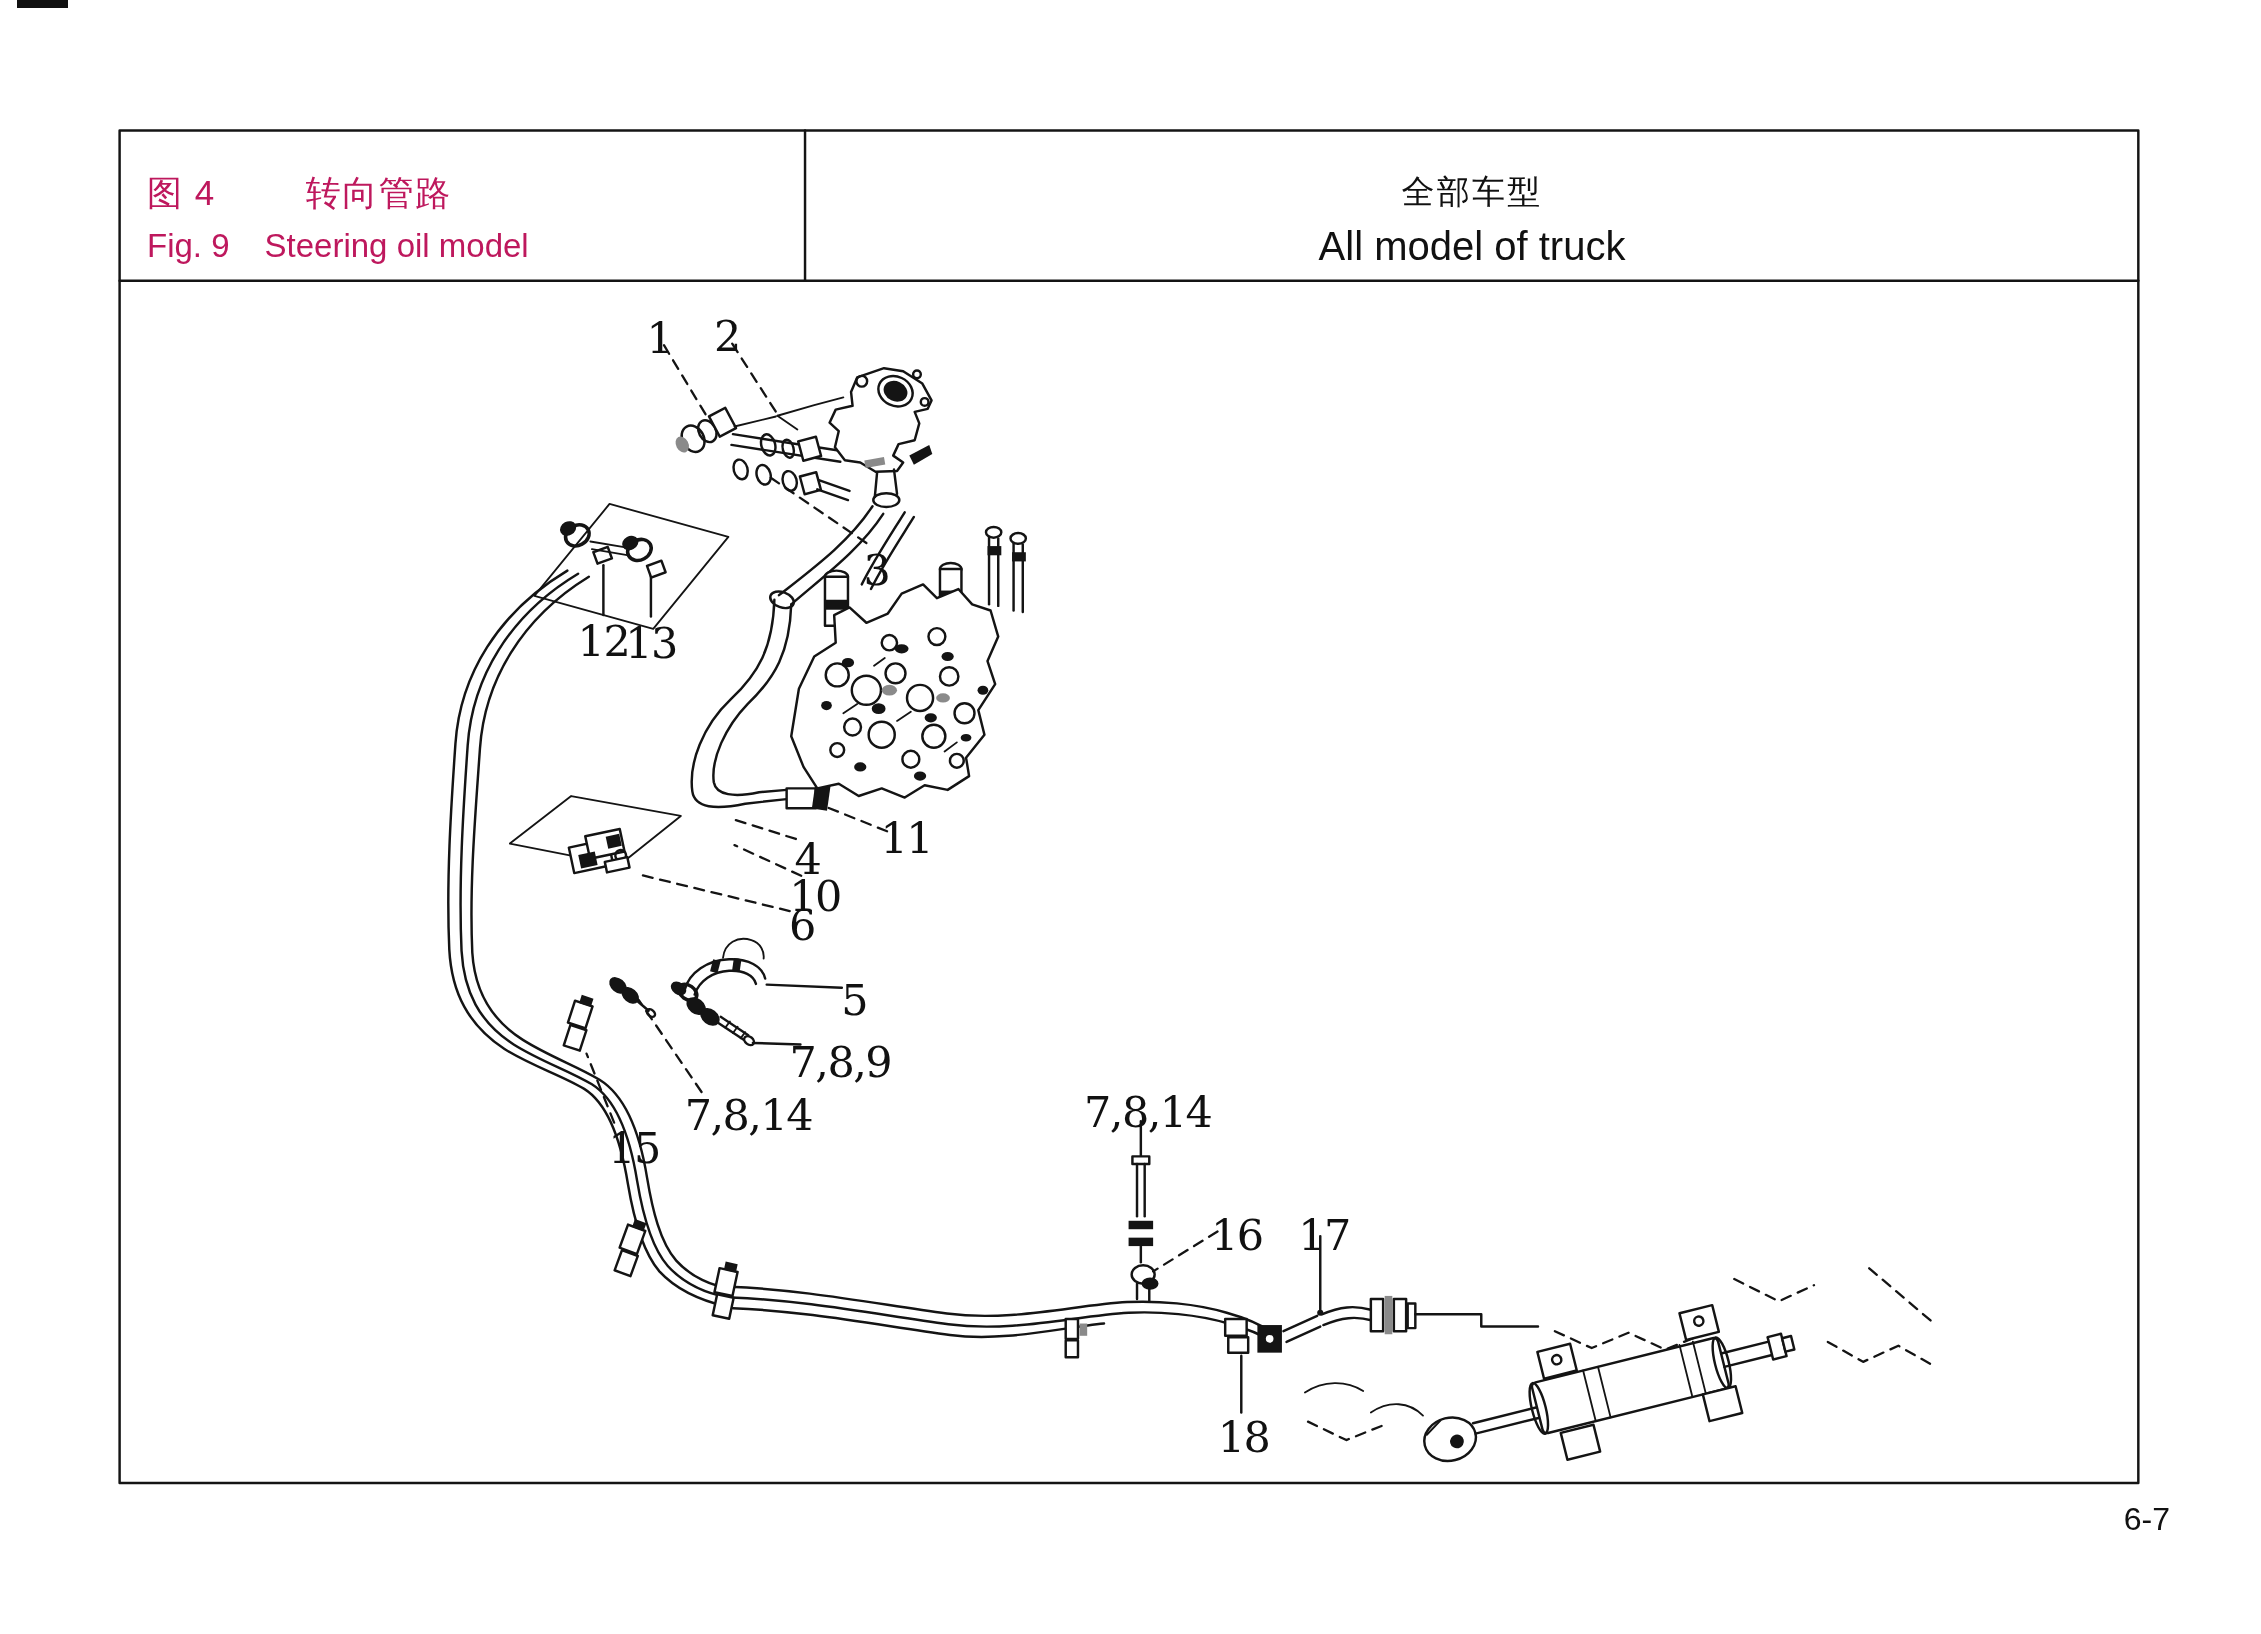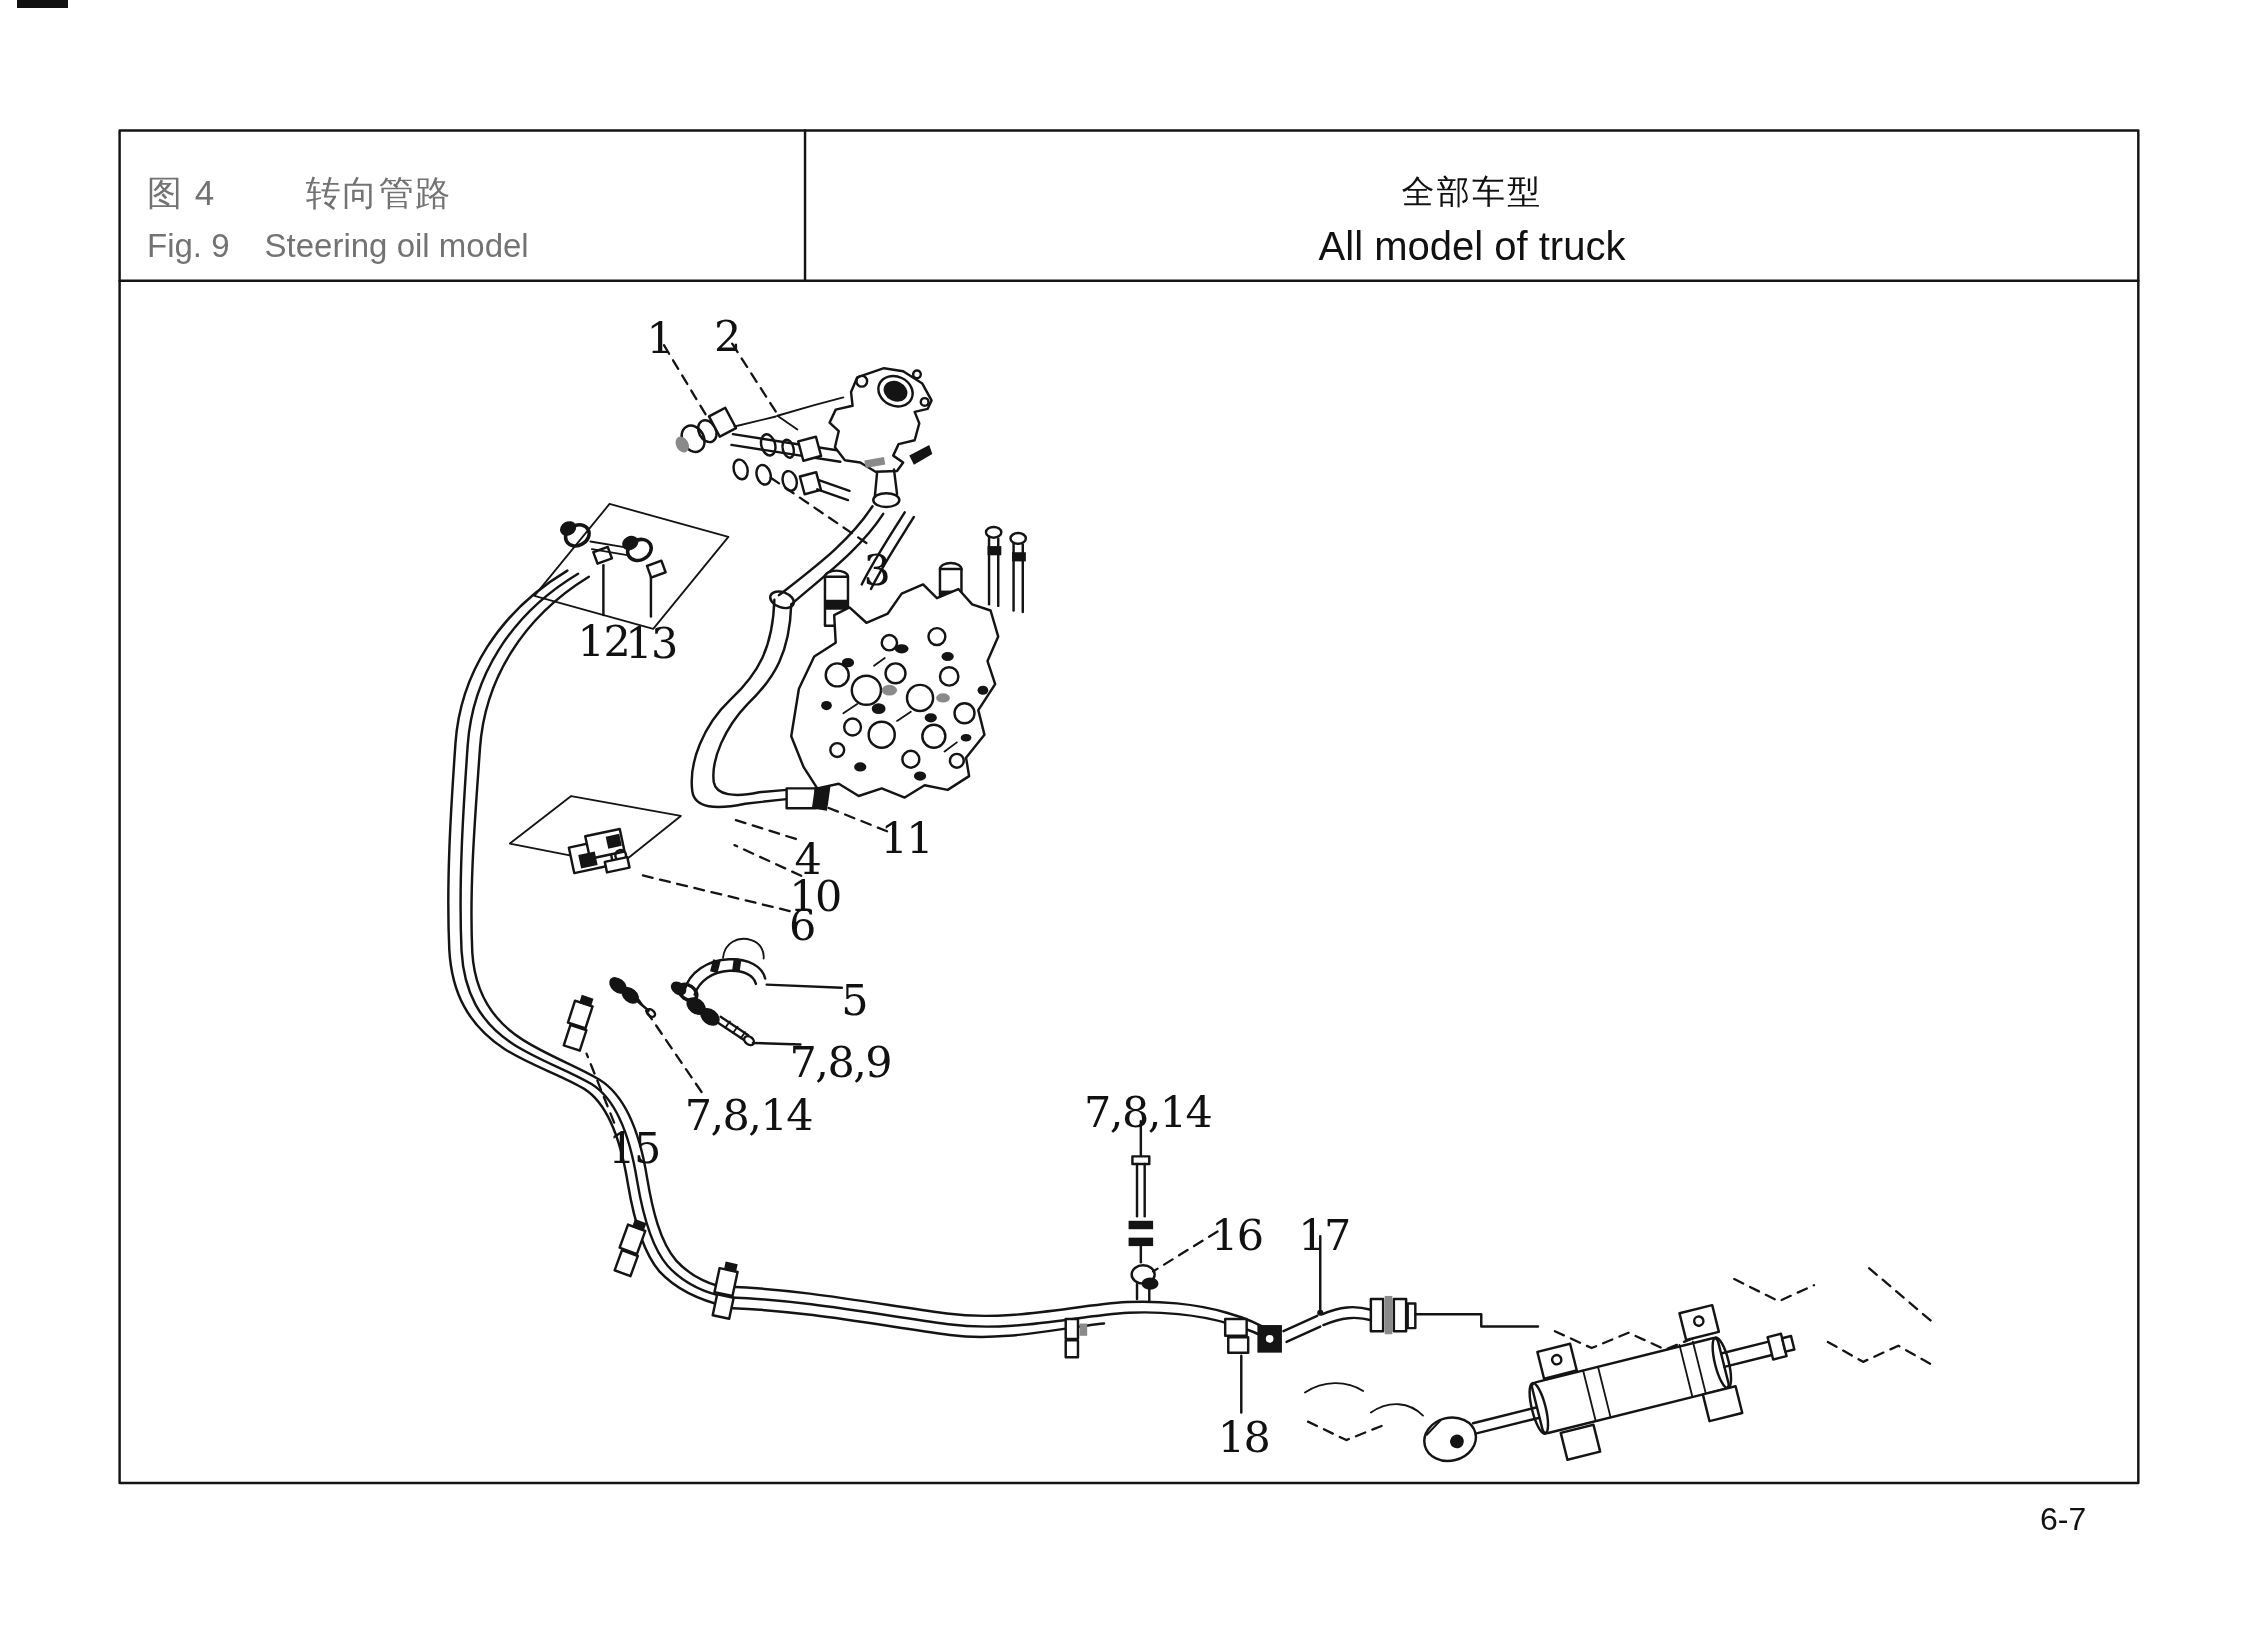--- a/index.html
+++ b/index.html
@@ -8,34 +8,34 @@
     width:2261px;height:1635px;
     background:#ffffff;
     font-family:"Liberation Sans", sans-serif;
     color:#111;
     overflow:hidden;
   }
   .corner-smudge{
     position:absolute;left:17px;top:0;width:51px;height:8.4px;
     background:#111;
   }
-  .hdr-text{position:absolute;white-space:nowrap;color:#737373;}
+  .hdr-text{position:absolute;white-space:nowrap;color:#be185d;}
   .hdr-left-cn{left:147px;top:170px;font-size:35px;letter-spacing:1.5px;}
   .hdr-left-cn .gap{display:inline-block;width:90px;}
   .hdr-left-en{left:147px;top:227px;font-size:33px;}
   .hdr-left-en .gap{display:inline-block;width:35px;}
   .hdr-right{
     position:absolute;left:805px;top:0;width:1334px;height:150px;
     display:flex;flex-direction:column;align-items:center;justify-content:space-between;
   }
   .hdr-right-cn{margin-top:170px;font-size:33px;letter-spacing:2.3px;}
   .hdr-right-en{margin-top:9.2px;font-size:40px;}
   .page-num{
     position:absolute;left:2040px;top:1501px;width:130px;
-    text-align:left;font-size:32px;
+    text-align:right;font-size:32px;
   }
   svg.art{position:absolute;left:0;top:0;}
   .ln{stroke:#141414;fill:none;stroke-width:3.2;stroke-linecap:round;stroke-linejoin:round;}
   .thin{stroke-width:2.4;}
   .thick{stroke-width:4.6;}
   .dash{stroke-dasharray:13 10;stroke-width:3;}
   .fw{fill:#ffffff;}
   .fb{fill:#141414;stroke:none;}
   .fg{fill:#8a8a8a;stroke:none;}
   .callout{

